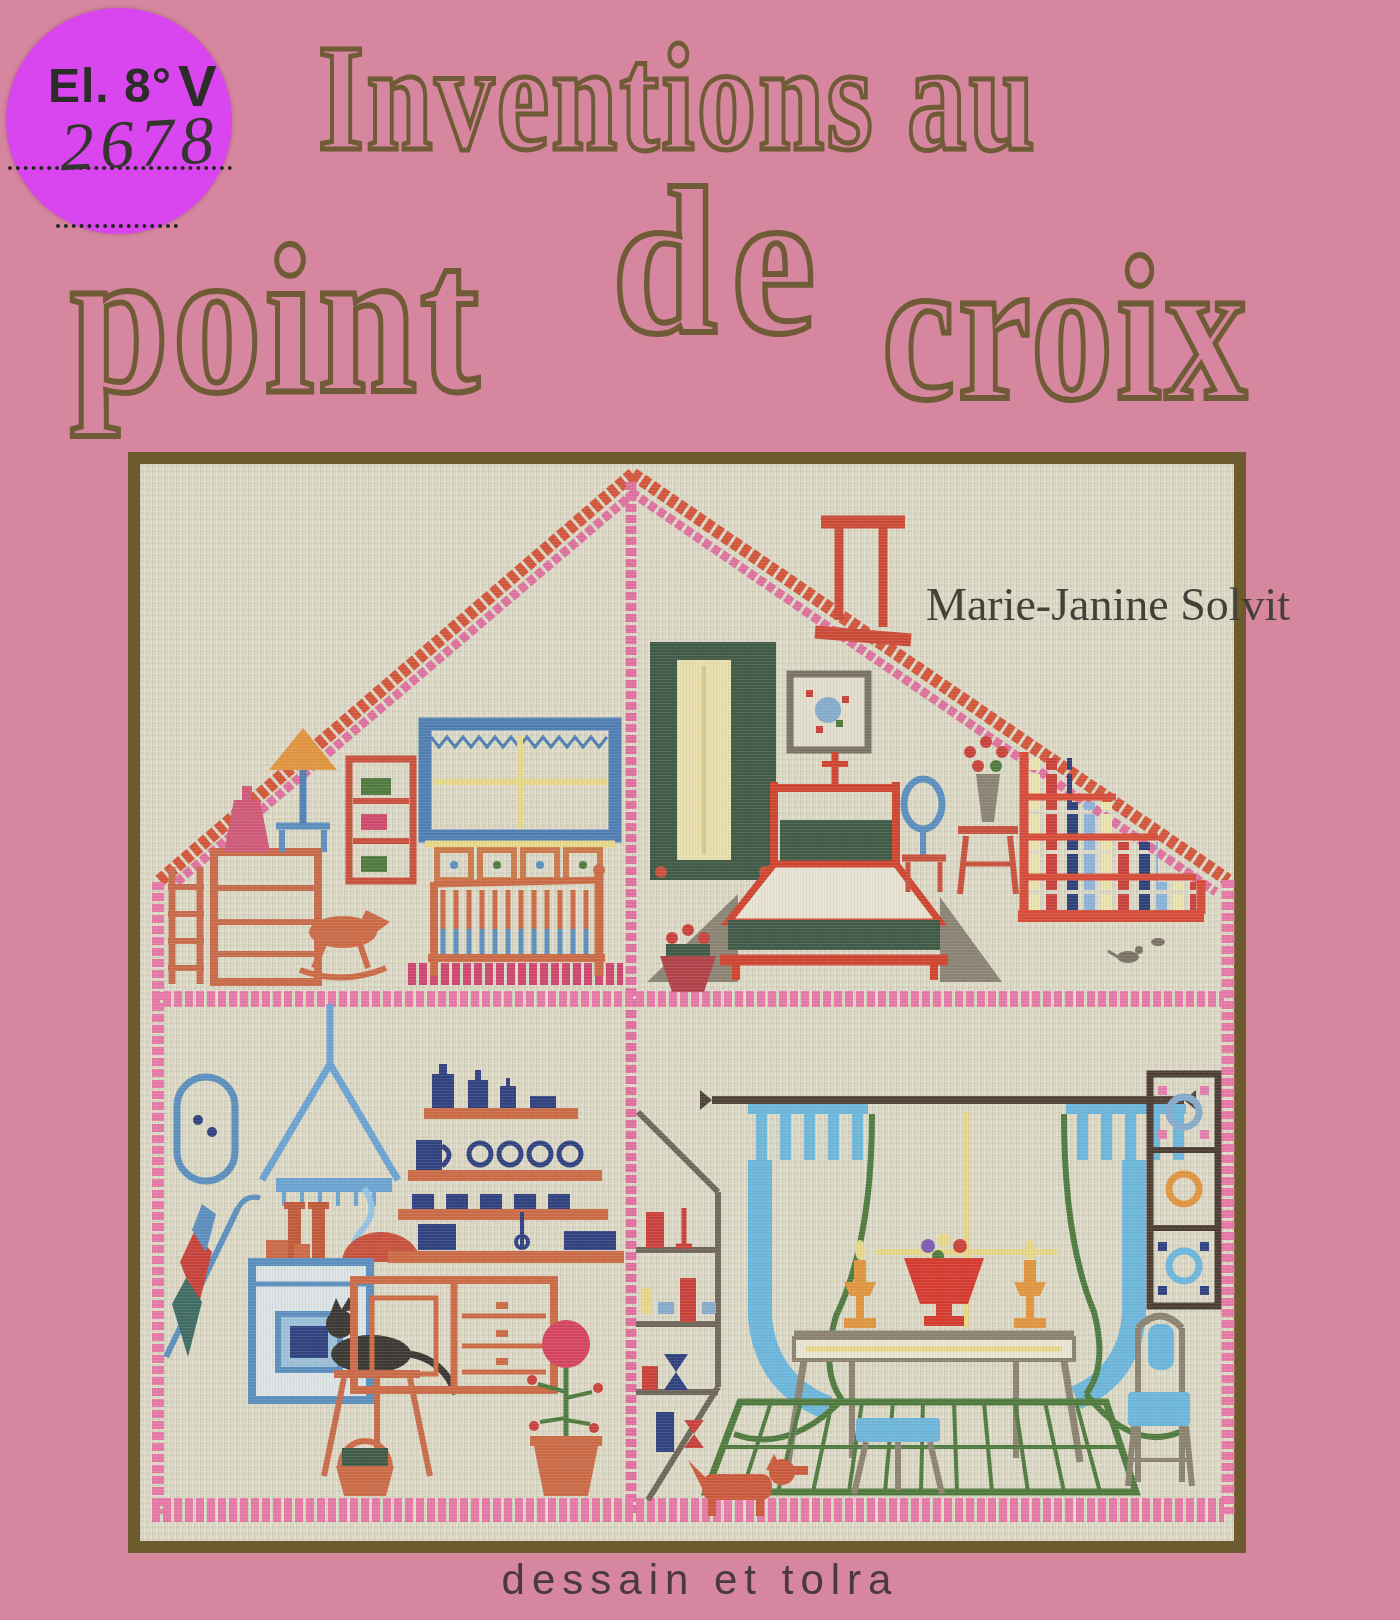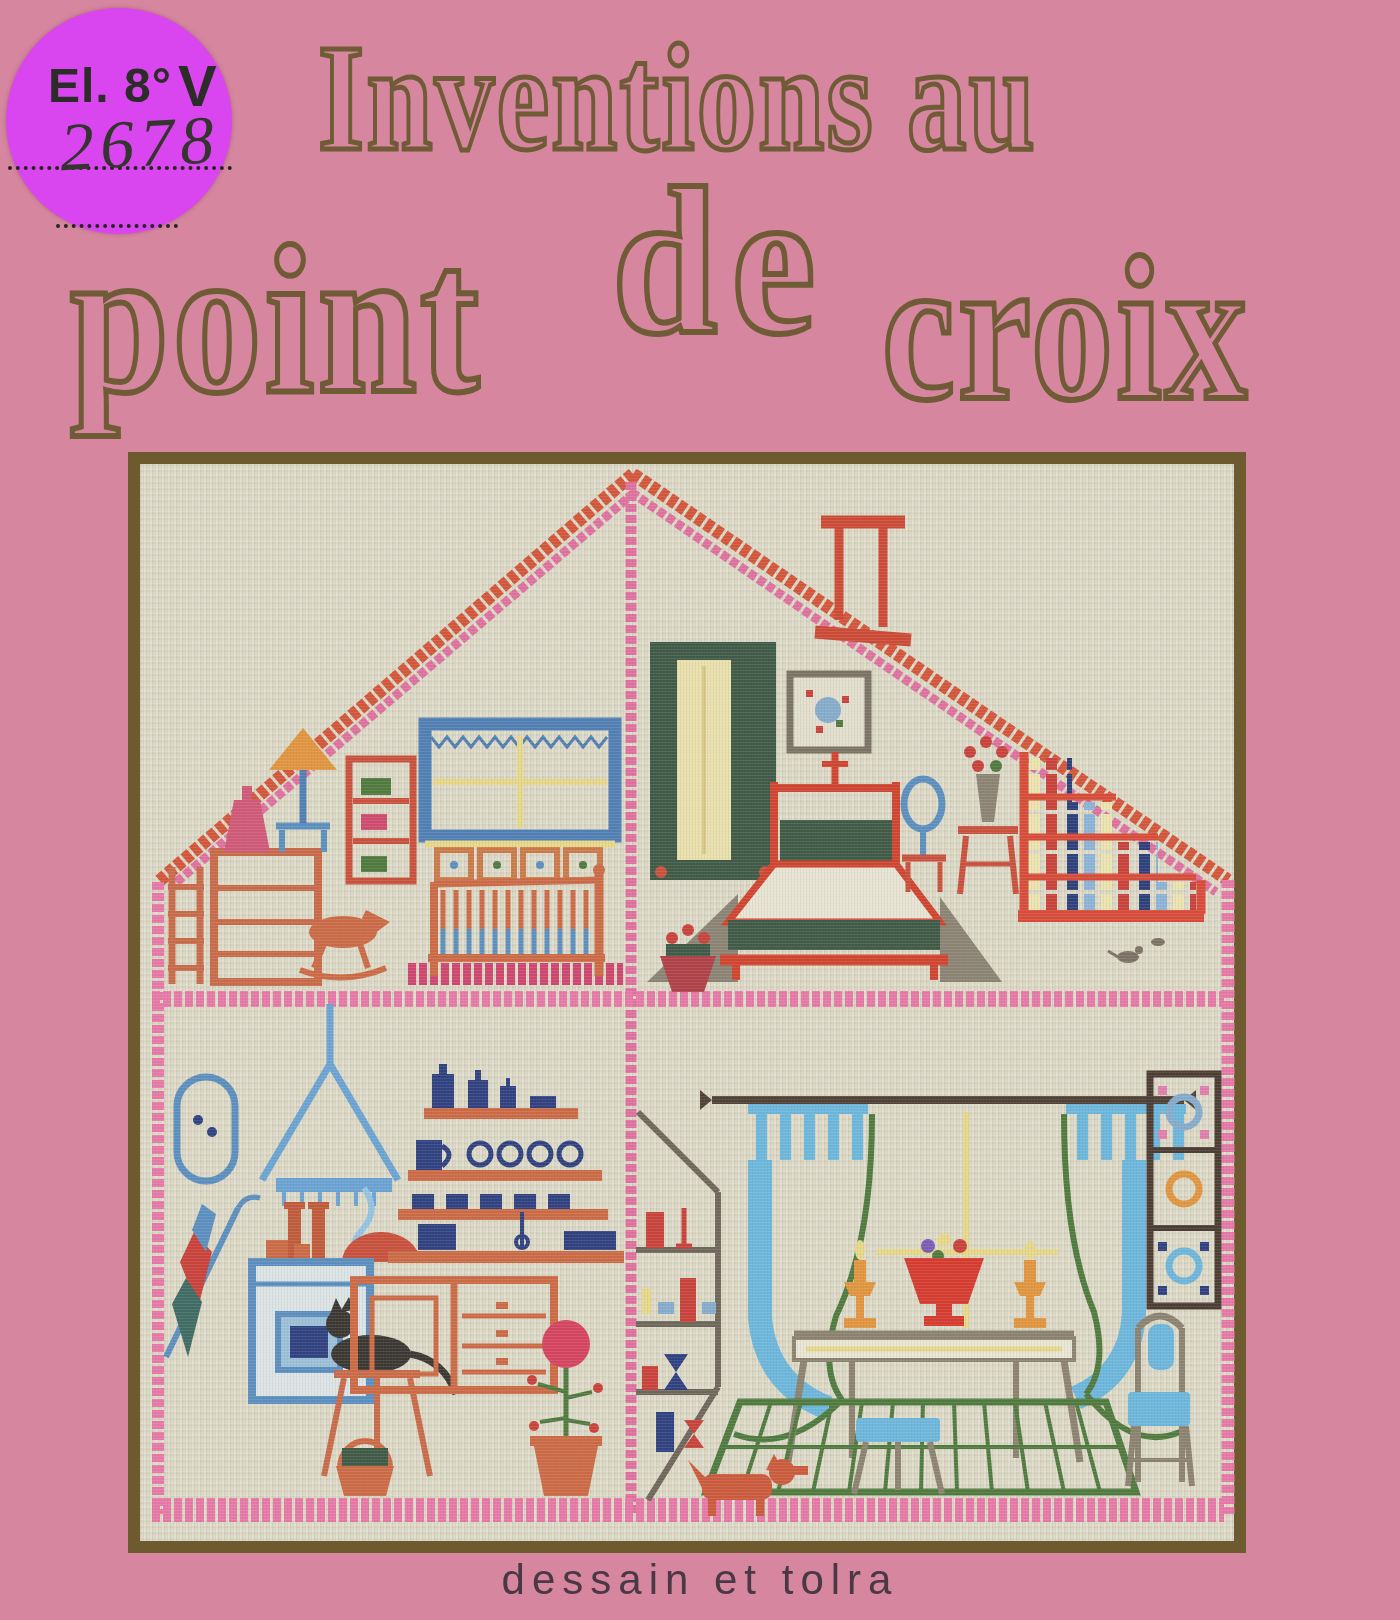--- a/index.html
+++ b/index.html
@@ -68,20 +68,21 @@
     <div class="dotline2"></div>
     <div class="classmark"><span>El. 8°</span><span class="vol">V</span></div>
     <div class="accno">2678</div>
   </div>
 
   <div class="ttl" id="ttl-line1">Inventions au</div>
   <div class="ttl" id="ttl-point">point</div>
   <div class="ttl" id="ttl-de">de</div>
   <div class="ttl" id="ttl-croix">croix</div>
 
+  <div class="author">Marie-Janine Solvit</div>
 
   <div class="photo">
     <svg width="1118" height="1101" viewBox="0 0 1118 1101">
       <defs>
         <pattern id="weave" width="6" height="6" patternUnits="userSpaceOnUse">
           <rect width="6" height="6" fill="#dcd9c7"></rect>
           <circle cx="1.5" cy="1.5" r="1.3" fill="#d1cebc"></circle>
           <circle cx="4.5" cy="4.5" r="1.3" fill="#e5e2d3"></circle>
         </pattern>
         <pattern id="books" width="72" height="40" patternUnits="userSpaceOnUse">

